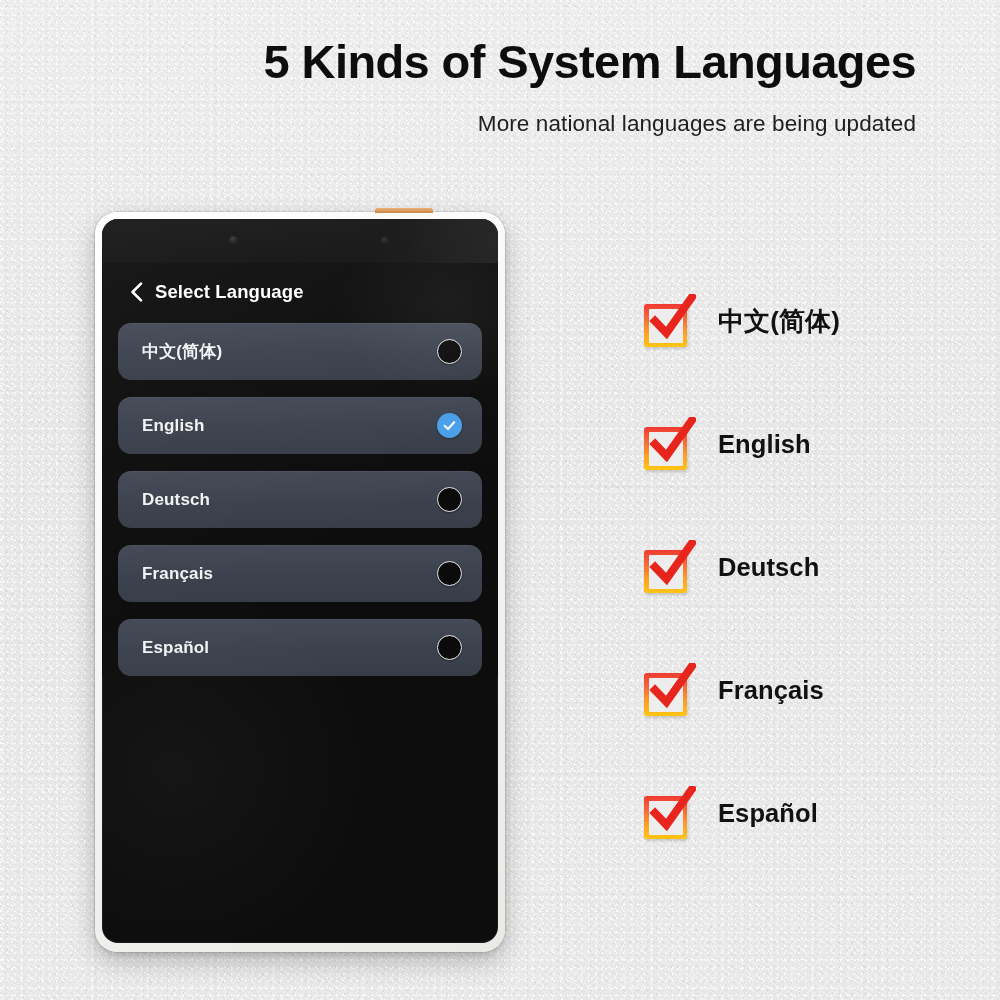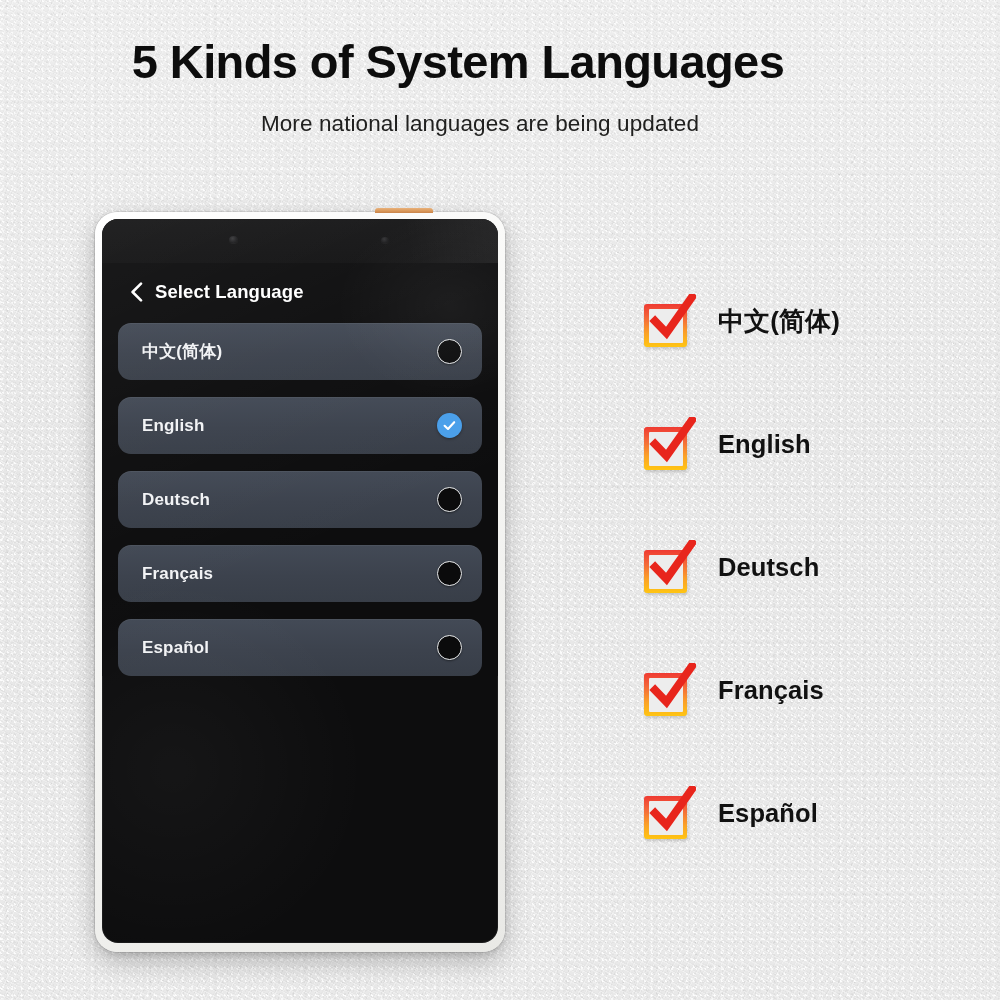--- a/index.html
+++ b/index.html
@@ -49,21 +49,21 @@
       repeating-linear-gradient(-63deg, rgba(255,255,255,0.3) 0 1px, rgba(0,0,0,0.015) 1px 2px, transparent 2px 6px);
     opacity: 0.8;
   }
 
   
   .header-block {
     position: absolute;
     top: 34px;
     left: 0;
     width: 916px;
-    text-align: center;
+    text-align: right;
     z-index: 5;
   }
 
   .headline {
     font-size: 47px;
     font-weight: 700;
     letter-spacing: -0.6px;
     color: #0d0d0d;
     line-height: 1.18;
     white-space: nowrap;

